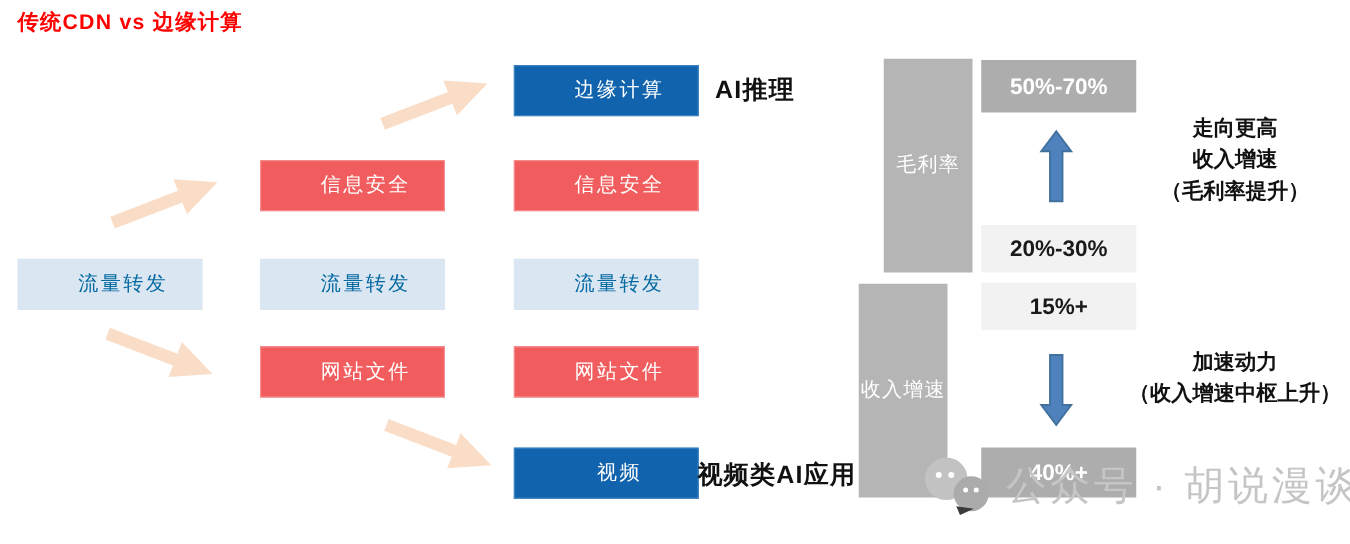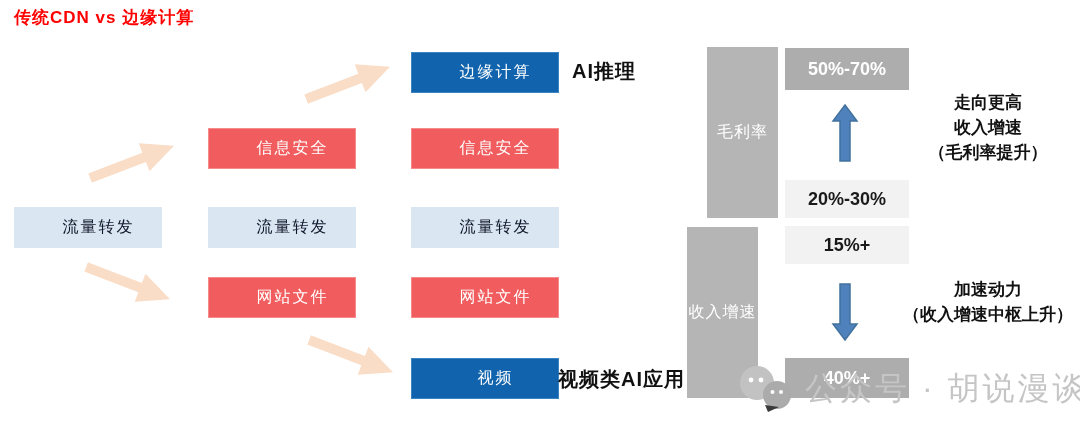--- a/index.html
+++ b/index.html
@@ -17,21 +17,21 @@
     position:absolute;left:14px;top:6px;
     font-size:17px;font-weight:bold;color:var(--title-red,#ff0000);
     letter-spacing:1px;
   }
   
   .fbox{
     position:absolute;width:127px;height:41px;
     display:flex;align-items:center;justify-content:center;
     font-size:16px;letter-spacing:2px;padding-left:21px;
   }
-  .fbox.light{background:var(--box-light,#dae6f2);color:#0f172a;}
+  .fbox.light{background:var(--box-light,#dae6f2);color:#0369a1;}
   .fbox.red{background:var(--box-red,#f15d5e);color:#ffffff;box-shadow:inset 0 0 0 1px #f58b8b;}
   .fbox.blue{background:var(--box-blue,#1063ac);color:#ffffff;box-shadow:inset 0 0 0 1px #3c83c2;}
   .flabel{
     position:absolute;
     font-size:20px;font-weight:bold;color:#111;
     letter-spacing:1px;white-space:nowrap;
   }
   
   .parrow{position:absolute;width:90px;height:34px;}
   .parrow svg{display:block;width:100%;height:100%;}

